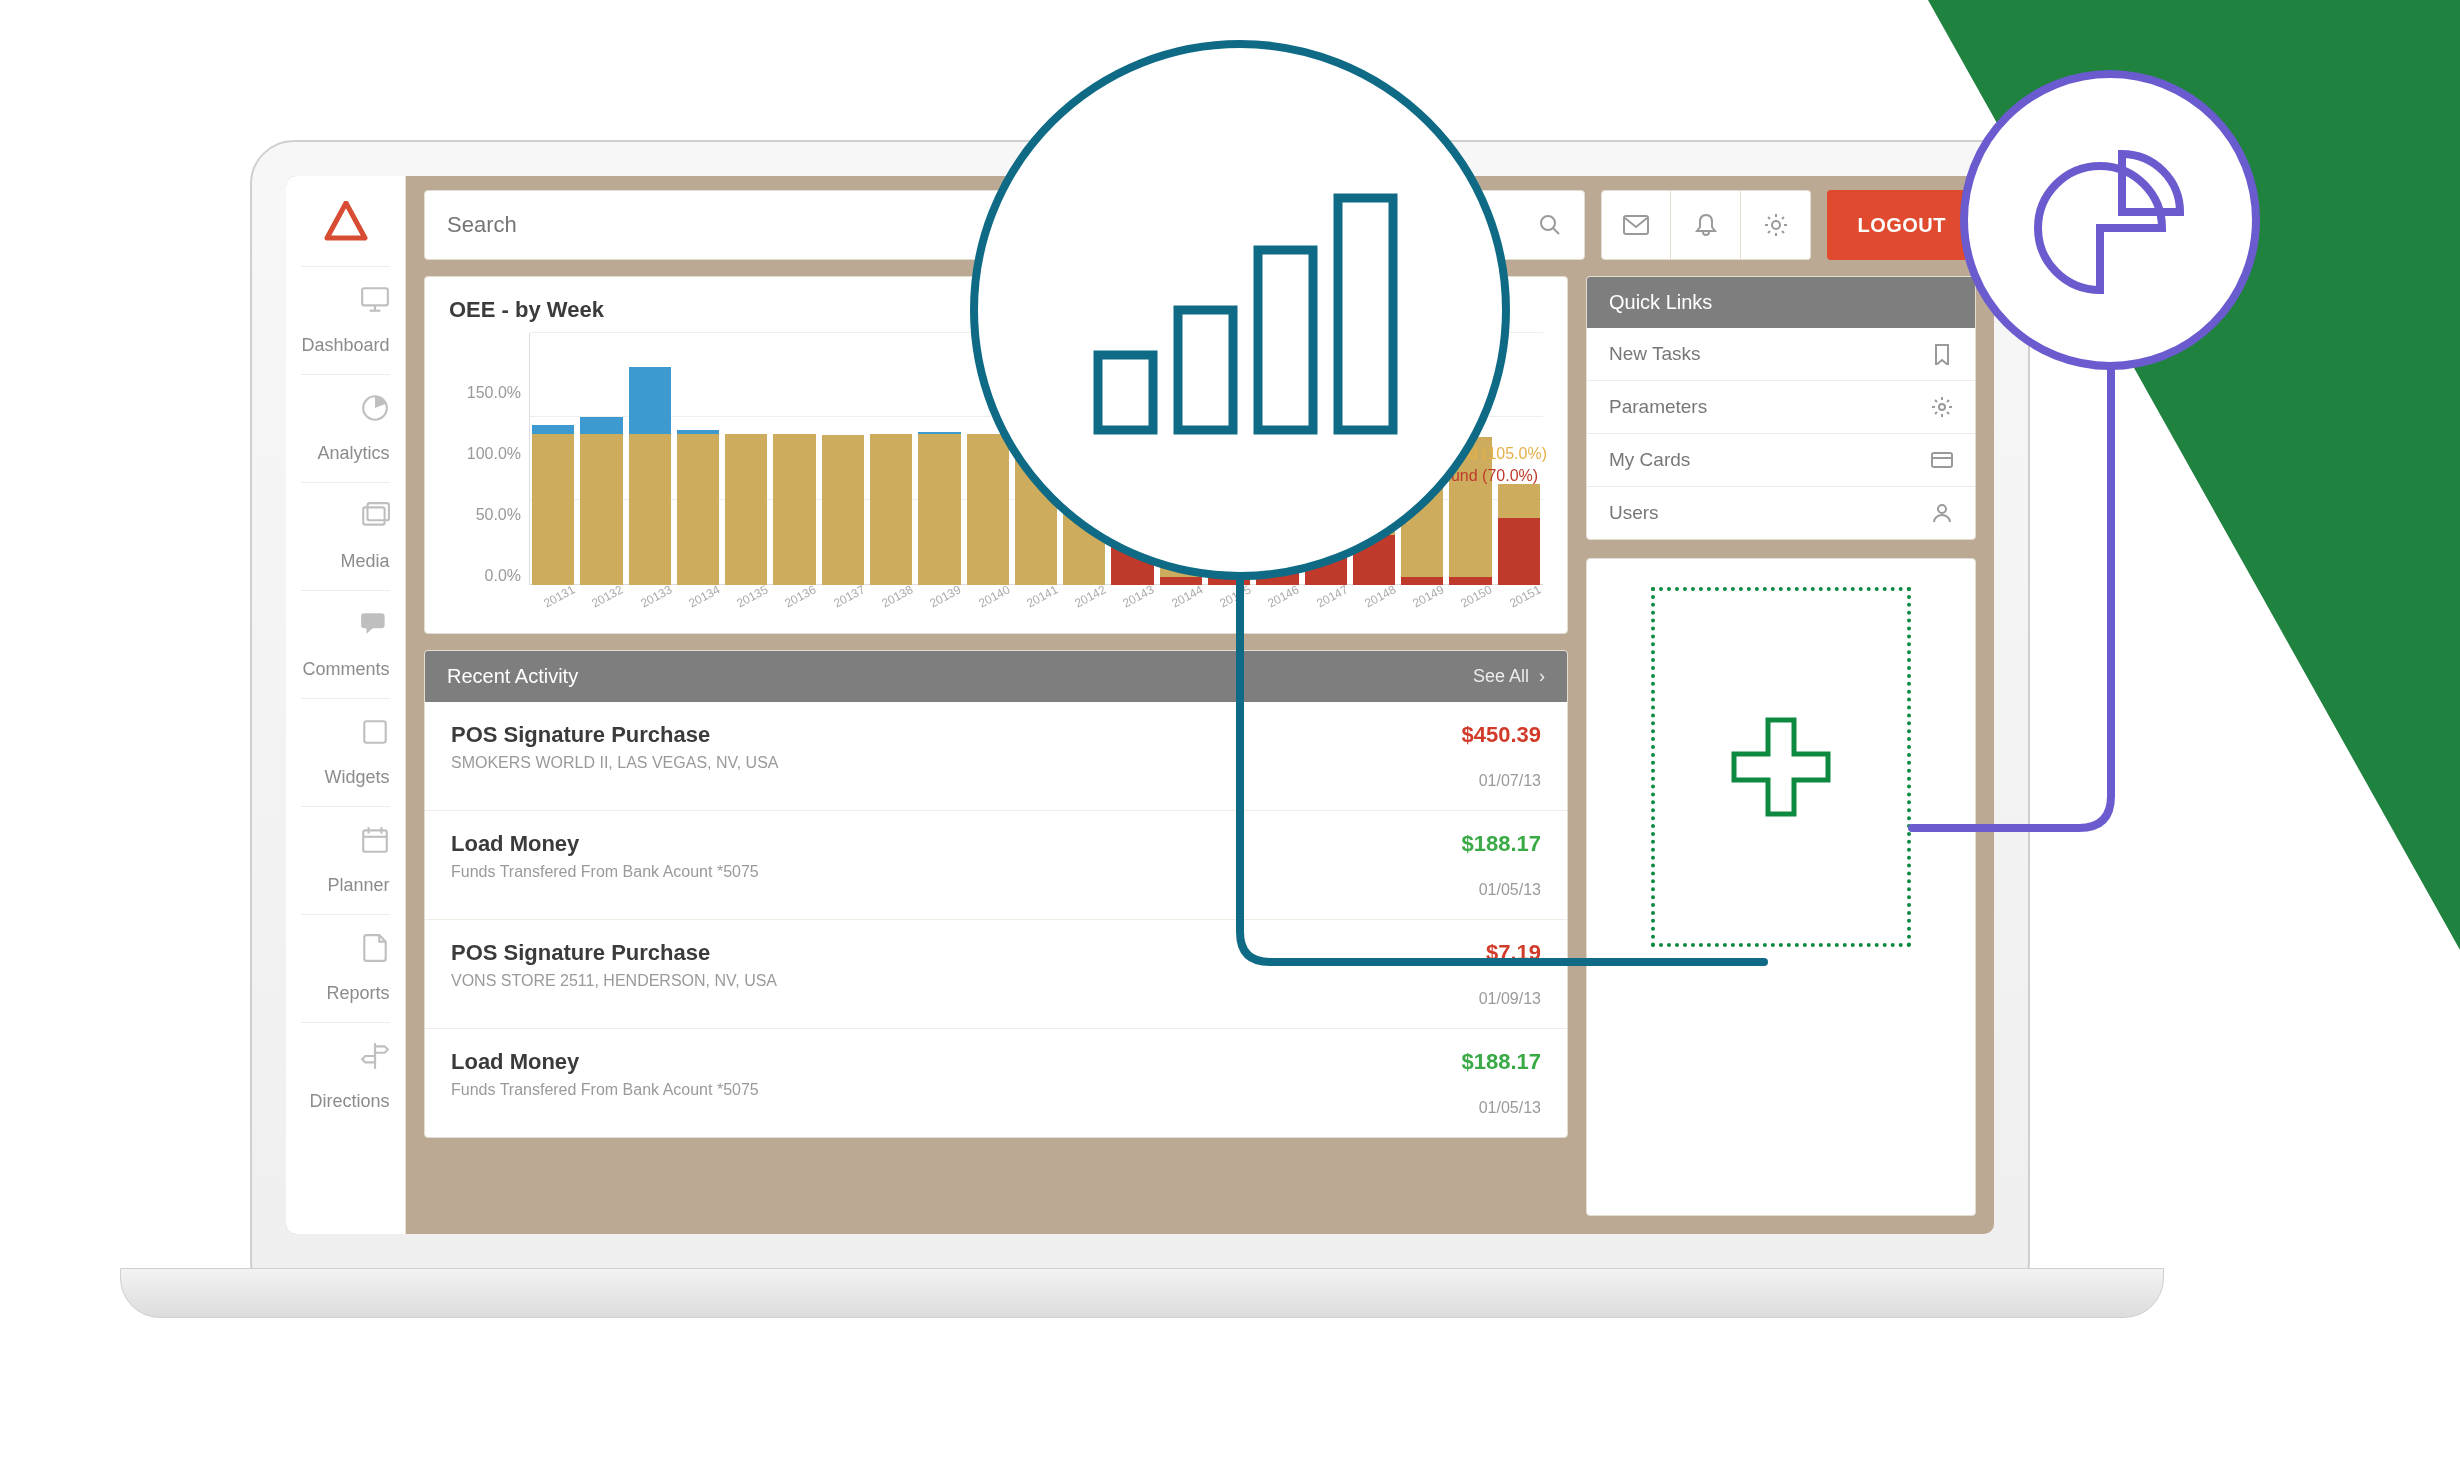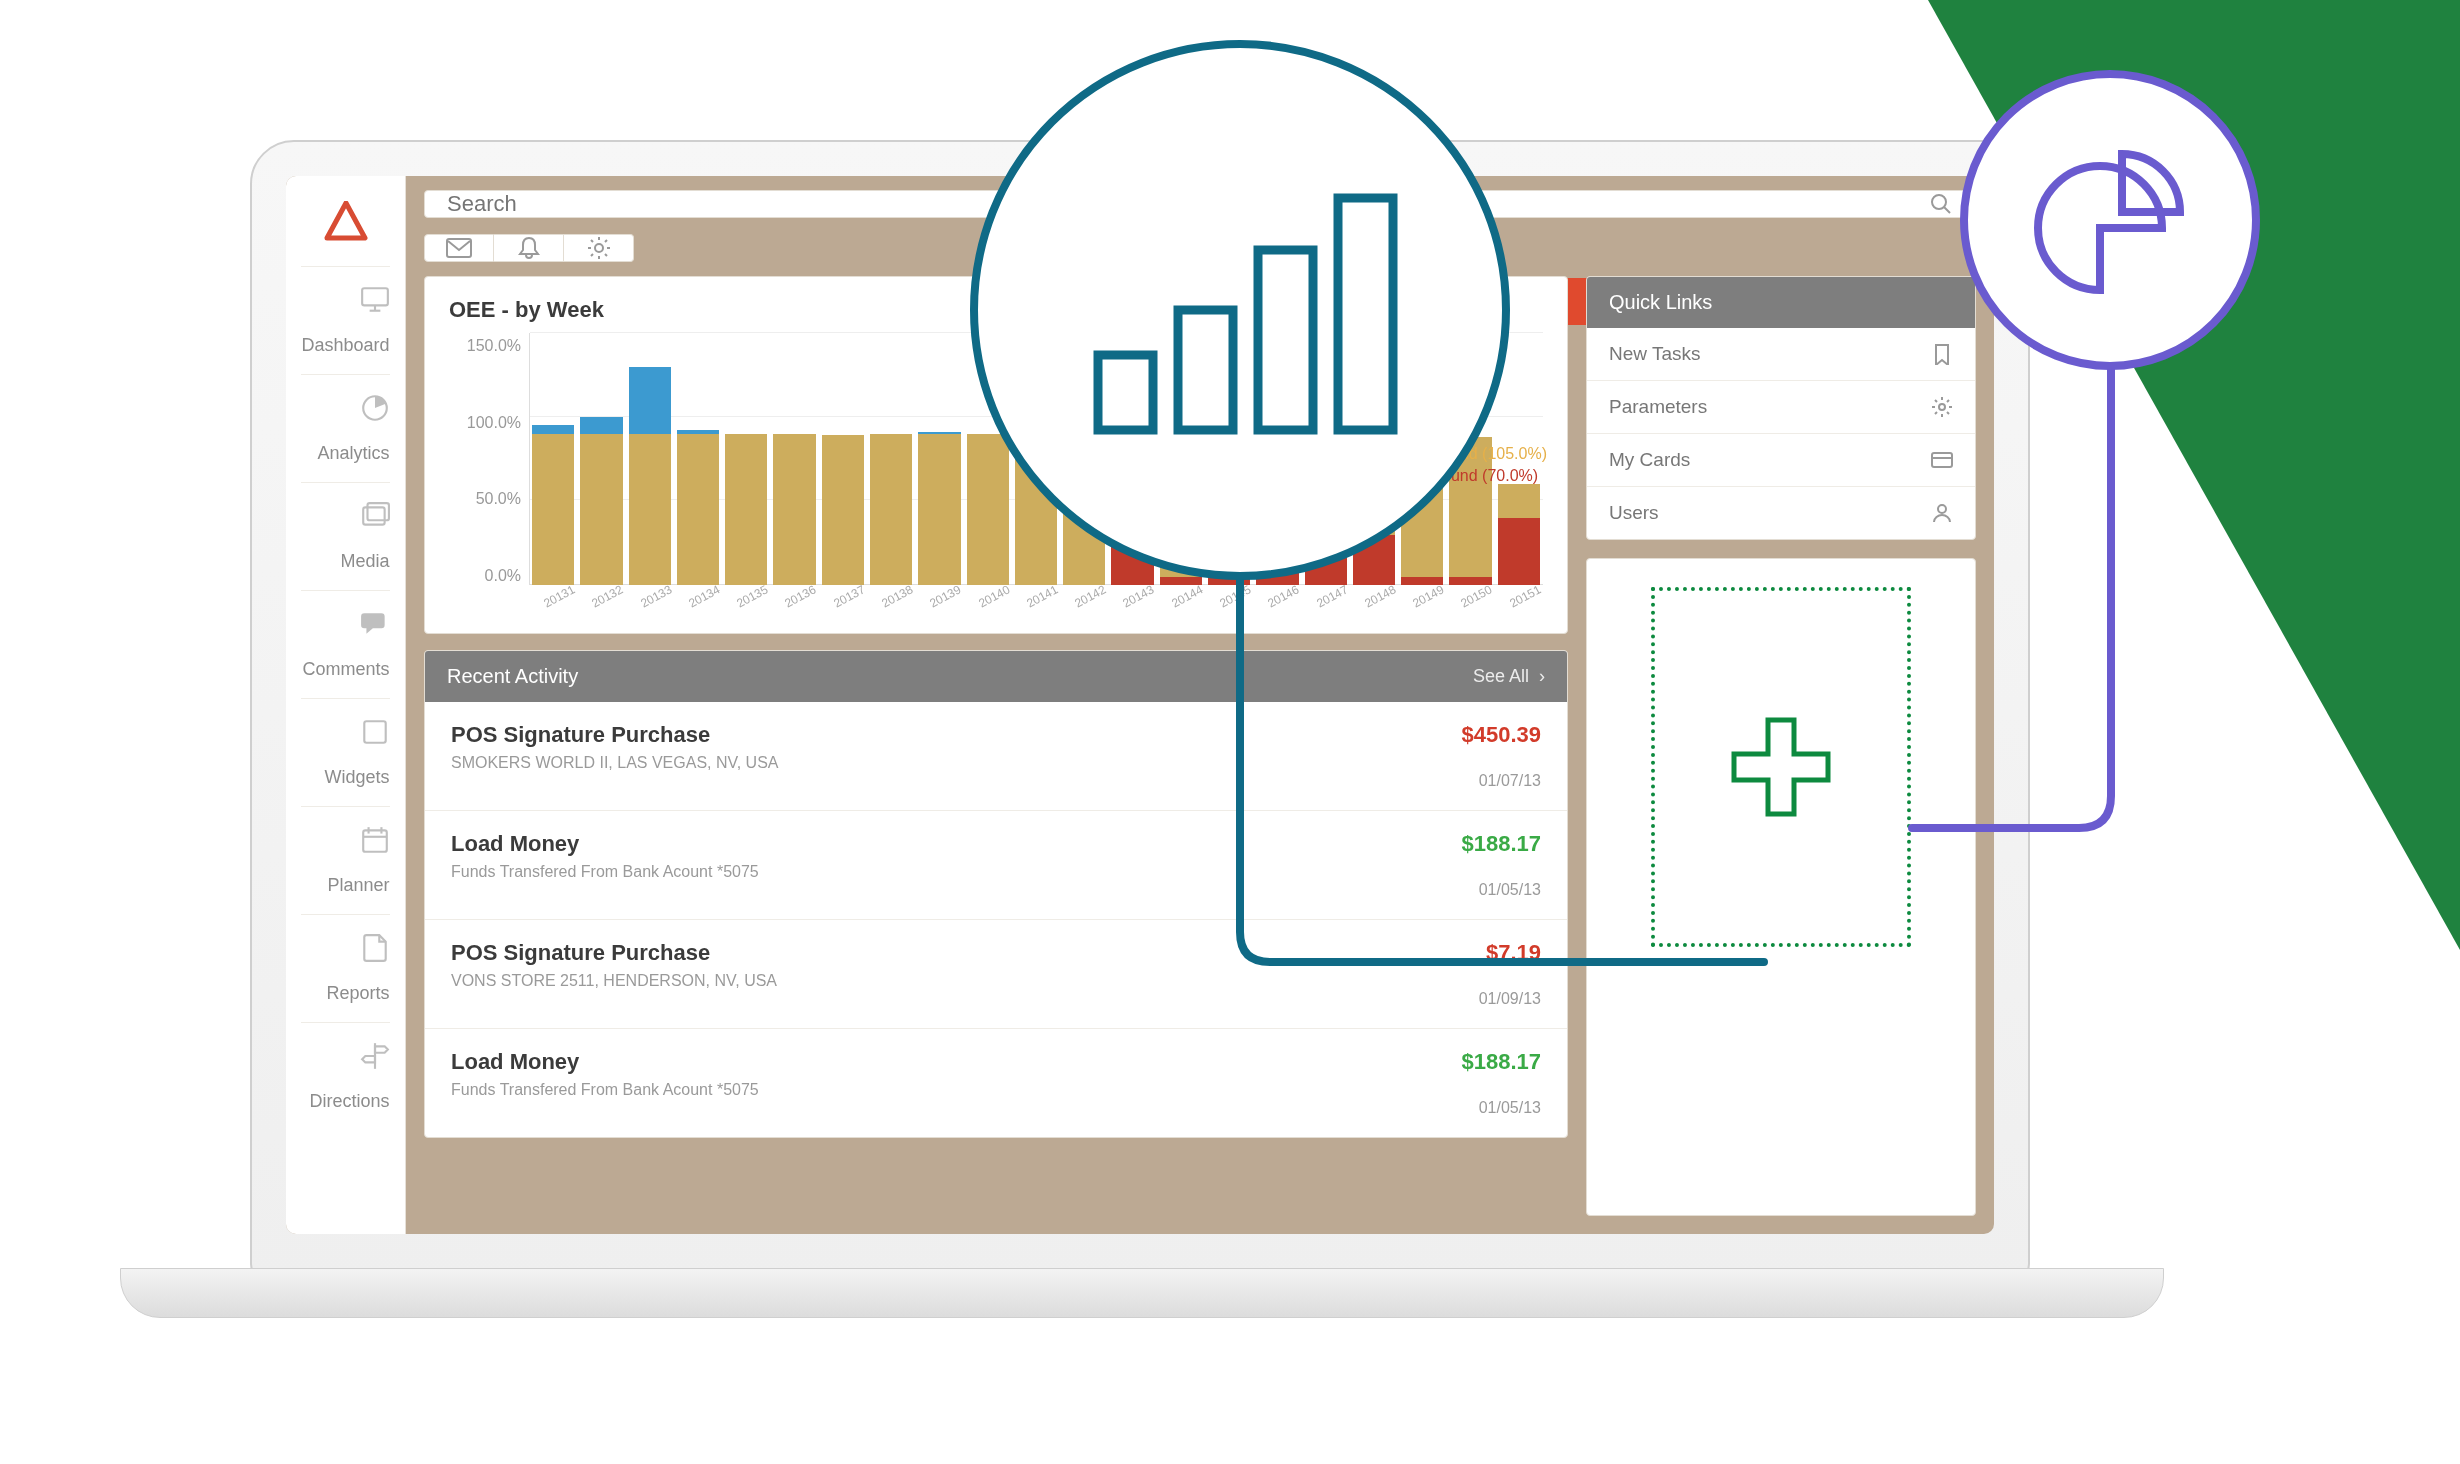--- a/index.html
+++ b/index.html
@@ -69,21 +69,21 @@
   .side-item svg { opacity: .55; }
   
   .main {
     flex: 1;
     display:flex; flex-direction:column;
     padding: 14px 18px 18px 18px;
     gap: 16px;
     overflow: hidden;
   }
   .topbar {
-    display:flex; gap: 16px; align-items:stretch; height: 70px; flex-direction: column;
+    display:flex; gap: 16px; align-items:stretch; height: 70px;
   }
   .search {
     flex: 1; background:#fff; border:1px solid #e3ddd3; border-radius:4px;
     display:flex; align-items:center; padding: 0 22px; gap:14px;
   }
   .search input {
     border:none; outline:none; flex:1; font-size:22px; color:#888; background:transparent;
   }
   .icon-buttons { display:flex; gap:0; }
   .icon-btn {
@@ -104,21 +104,21 @@
   .col-r { width: 390px; display:flex; flex-direction:column; gap:18px;}
   .panel { background:#fff; border:1px solid #e3ddd3; border-radius:4px; overflow:hidden;}
   .panel-header {
     background:#7e7e7e; color:#fff; font-size:20px; padding:14px 22px;
     display:flex; align-items:center; justify-content:space-between;
   }
   .panel-header .link { font-size:18px; opacity:.85; cursor:pointer; }
   .chart-panel { padding: 20px 24px 10px; }
   .chart-title { font-size:22px; font-weight:700; color:#3b3b3b; margin-bottom:10px;}
   .chart-wrap { display:flex; height:290px; }
-  .chart-y { width:80px; display:flex; flex-direction:column; justify-content:space-between; align-items:flex-end; padding:4px 8px 38px 0; font-size:16px; color:#999;}
+  .chart-y { width:80px; display:flex; flex-direction:column; justify-content:space-between; align-items:flex-end; padding:4px 8px 38px 0; font-size:16px; color:#999;margin-top:47px;}
   .chart-area { flex:1; position:relative; }
   .chart-grid { position:absolute; inset:0 0 38px 0; border-left:1px solid #ddd; border-bottom:1px solid #ddd;}
   .grid-line { position:absolute; left:0; right:0; border-top:1px solid #eee;}
   .chart-cols { position:absolute; inset:0 0 38px 0; display:flex; align-items:flex-end;}
   .chart-col { flex:1; position:relative; height:100%; }
   .seg-blue  { position:absolute; left:3px; right:3px; background:#3c9ad0; }
   .seg-orange{ position:absolute; left:3px; right:3px; background:#e6b049; opacity:.85;}
   .seg-red   { position:absolute; left:3px; right:3px; background:#c03a2b; }
   .chart-xlabels { position:absolute; left:0; right:0; bottom:0; height:38px; display:flex;}
   .chart-xlabels span{ flex:1; text-align:center; font-size:12px; color:#aaa; transform:rotate(-28deg) translateY(6px); transform-origin:top center;}

